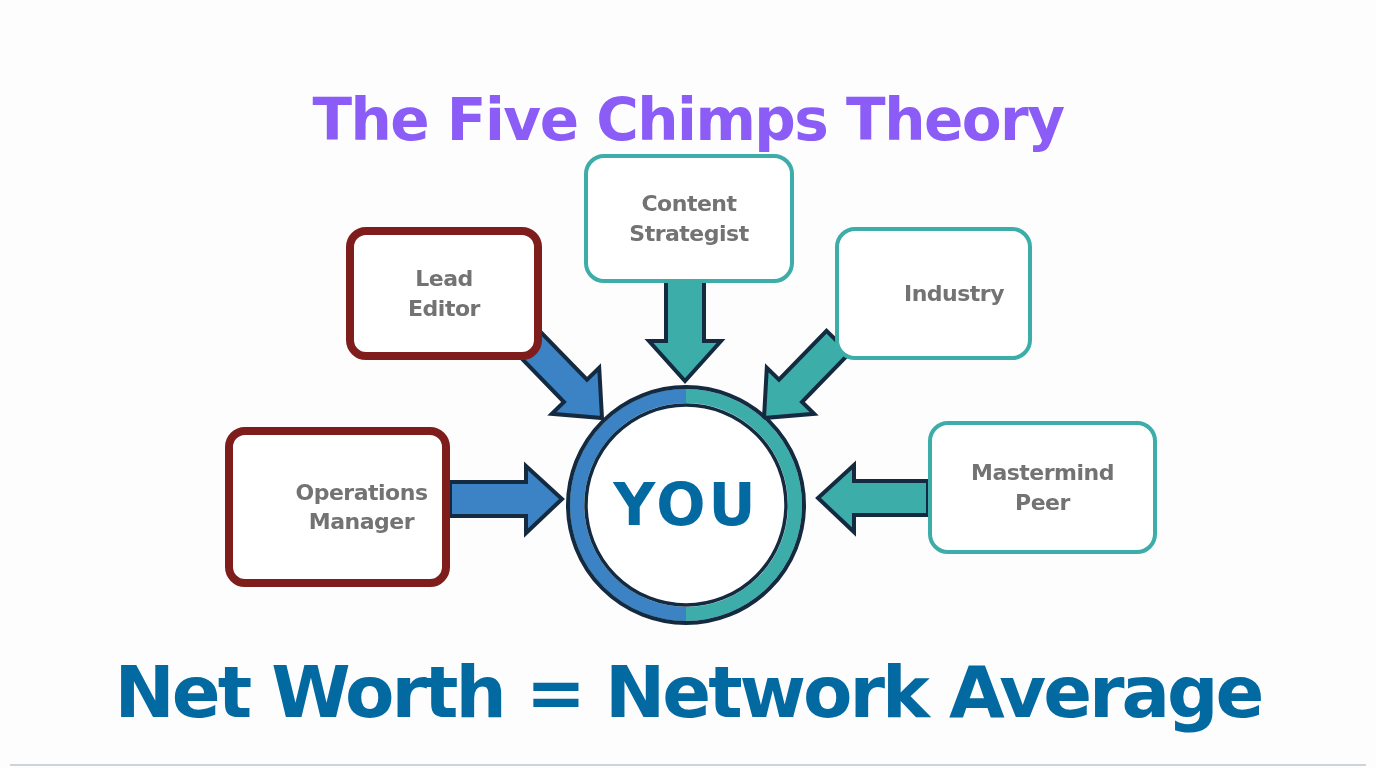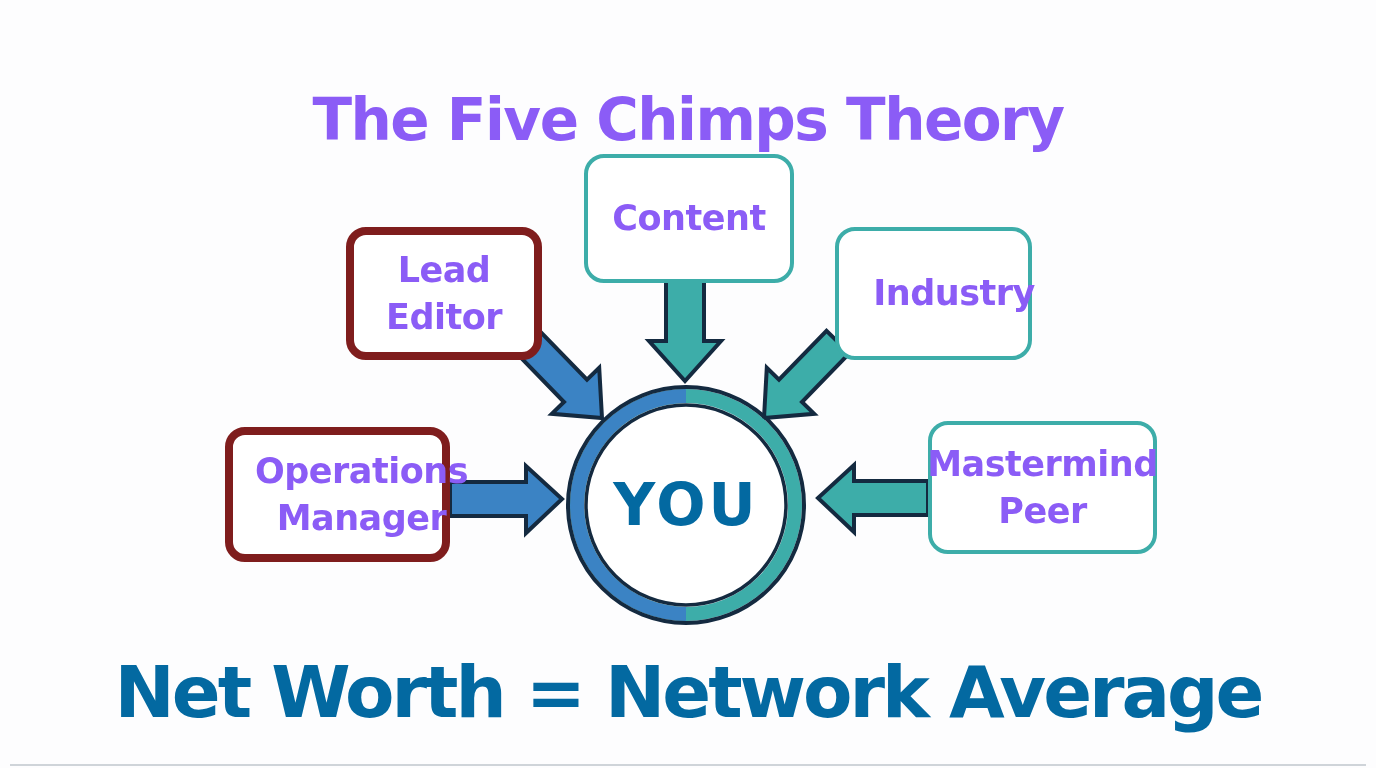--- a/index.html
+++ b/index.html
@@ -46,32 +46,32 @@
   .box {
     position: absolute;
     background: #ffffff;
     border-radius: 20px;
     display: flex;
     flex-direction: column;
     align-items: center;
     justify-content: center;
     text-align: center;
     font-weight: bold;
-    font-size: 35px;
+    font-size: 22px;
     line-height: 1.32;
     letter-spacing: -0.5px;
-    color: #8b5cf6;
+    color: #737373;
     z-index: 3;
   }
   .box.blue { border: 8px solid #7f1d1d; }
   .box.teal { border: 4px solid #3dada9; }
   .b-content   { left: 584px; top: 154px; width: 210px; height: 129px; }
   .b-lead      { left: 346px; top: 227px; width: 196px; height: 133px; }
   .b-industry  { left: 835px; top: 227px; width: 197px; height: 133px; padding-left: 41px; }
-  .b-ops       { left: 225px; top: 427px; width: 225px; height: 135px; padding-left: 48px; }
+  .b-ops       { left: 225px; top: 427px; width: 225px; height: 160px; padding-left: 48px; }
   .b-mastermind{ left: 928px; top: 421px; width: 229px; height: 133px; }
   .you-label {
     position: absolute;
     left: 586px; top: 455px;
     width: 200px; height: 100px;
     display: flex;
     align-items: center;
     justify-content: center;
     font-size: 58px;
     font-weight: bold;
@@ -110,20 +110,21 @@
     <g>
       <circle cx="686" cy="505" r="109" fill="#ffffff" stroke="#3dada9" stroke-width="14"></circle>
       <path d="M 686 396 A 109 109 0 0 0 686 614" fill="none" stroke="#3b83c4" stroke-width="14"></path>
       <circle cx="686" cy="505" r="118" fill="none" stroke="#142a40" stroke-width="4"></circle>
       <circle cx="686" cy="505" r="100" fill="none" stroke="#142a40" stroke-width="3.5"></circle>
     </g>
   </svg>
 
   <div class="box teal b-content">
     <span>Content</span>
+    <span>Strategist</span>
   </div>
 
   <div class="box blue b-lead">
     <span>Lead</span>
     <span>Editor</span>
   </div>
 
   <div class="box teal b-industry">
     <span>Industry</span>
   </div>

